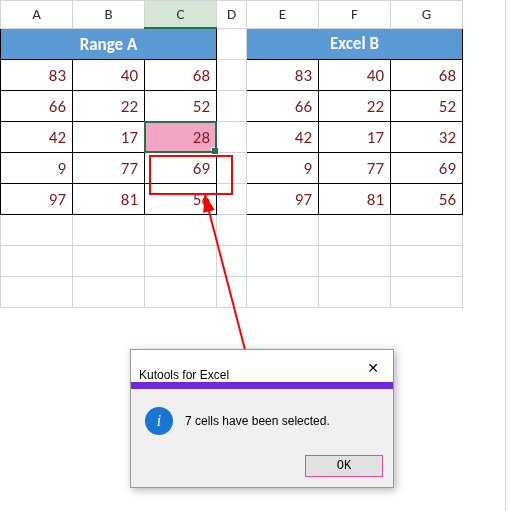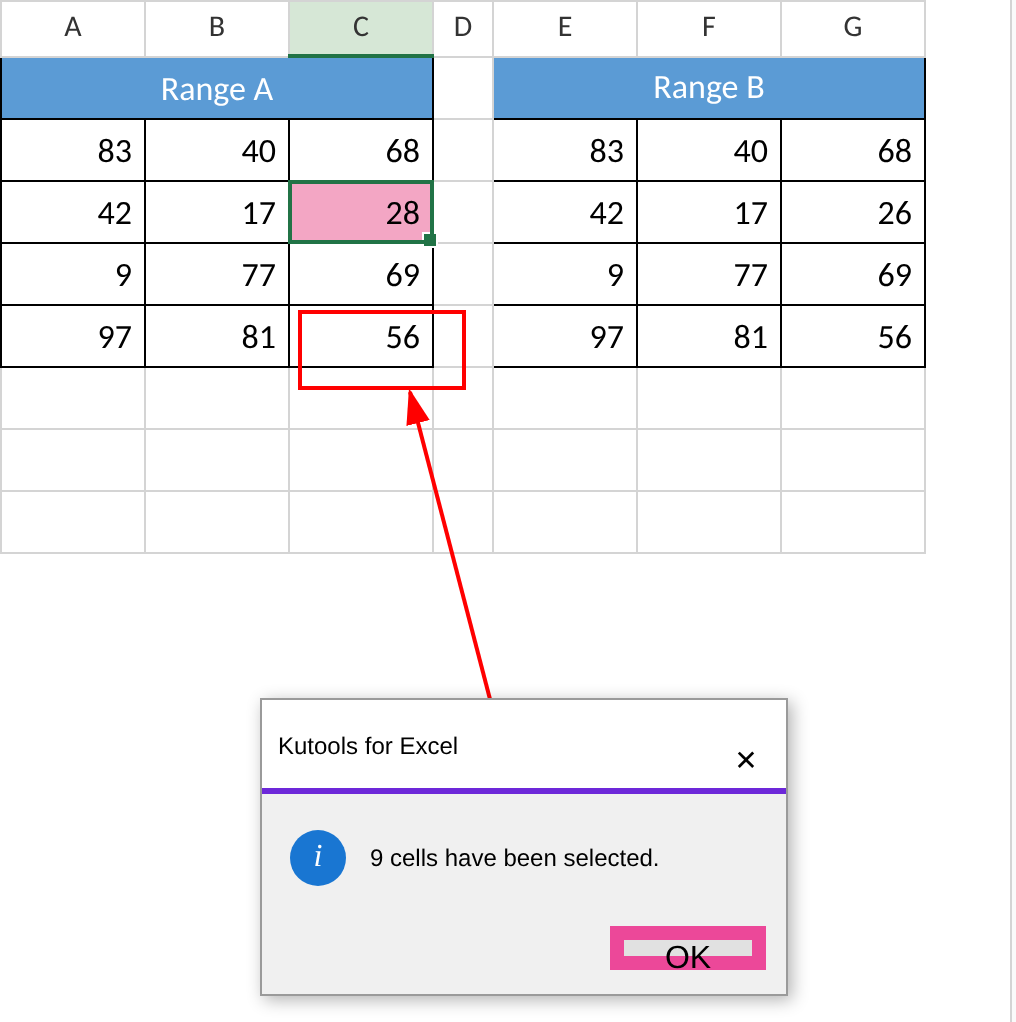--- a/index.html
+++ b/index.html
@@ -35,29 +35,29 @@
     padding: 0;
   }
   .cell-inner {
     height: 100%;
     box-sizing: border-box;
     padding: 0 6px;
     display: flex;
     align-items: center;
     justify-content: flex-end;
     font-size: 17px;
-    color: #000000;
+    color: #7f1d1d;
   }
   .data {
     border: 1px solid #000 !important;
   }
   .merged-hdr {
     background: #5B9BD5;
     color: #fff;
-    font-weight: normal;
+    font-weight: bold;
     font-size: 18px;
     text-align: center;
     border: 1px solid #000 !important;
   }
   .merged-hdr .cell-inner { justify-content: center; color:#fff; }
   .highlight .cell-inner {
     background: #F3A6C4;
   }
   
   .sel-cell {
@@ -94,25 +94,25 @@
     position: absolute;
     width: 262px;
     background: #f0f0f0;
     border: 1px solid #9a9a9a;
     box-shadow: 2px 2px 8px rgba(0,0,0,.3);
     font-family: "Segoe UI", Arial, sans-serif;
     font-size: 12px;
   }
   .titlebar {
     display: flex;
-    align-items: flex-start;
+    align-items: flex-end;
     height: 28px;
-    padding: 16px 0 0 8px;
+    padding: 4px 0 0 8px;
     background: #fff;
-    border-bottom: 3px solid #6d28d9;
+    border-bottom: 7px solid #6d28d9;
   }
   .titlebar .title { flex:1; color:#000; }
   .titlebar .closebtn {
     width: 40px; height: 28px;
     display:flex; align-items:center; justify-content:center;
     font-size:14px; color:#000;
   }
   .body {
     display:flex;
     align-items:center;
@@ -131,23 +131,24 @@
     flex: none;
   }
   .footer {
     padding: 6px 10px 10px;
     text-align: right;
   }
   .okbtn {
     width: 78px;
     height: 22px;
     background: #e1e1e1;
-    border: 7px solid #ec4899;
-    font-size: 16px;
+    border: 1px solid #ec4899;
+    font-size: 12px;
     cursor: pointer;
+    font-family: Liberation Mono, monospace;
   }
   
   .edge {
     position:absolute;
     top:0; left:505px; width:3px; height:511px;
     background:#fafafa;
     border-left:1px solid #d4d4d4;
   }
 </style>
 </head>
@@ -174,21 +175,21 @@
         <th class="colhdr">G</th>
       </tr>
     </thead>
   <tbody id="grid-body">
       <tr>
         <td colspan="3" class="merged-hdr">
           <div class="cell-inner">Range A</div>
         </td>
         <td></td>
         <td colspan="3" class="merged-hdr">
-          <div class="cell-inner">Range B</div>
+          <div class="cell-inner">Excel B</div>
         </td>
       </tr>
       <tr>
         <td class="data">
           <div class="cell-inner">83</div>
         </td>
         <td class="data">
           <div class="cell-inner">40</div>
         </td>
         <td class="data">
@@ -196,41 +197,62 @@
         </td>
         <td></td>
         <td class="data">
           <div class="cell-inner">83</div>
         </td>
         <td class="data">
           <div class="cell-inner">40</div>
         </td>
         <td class="data">
           <div class="cell-inner">68</div>
+        </td>
+      </tr>
+      <tr>
+        <td class="data">
+          <div class="cell-inner">66</div>
+        </td>
+        <td class="data">
+          <div class="cell-inner">22</div>
+        </td>
+        <td class="data">
+          <div class="cell-inner">52</div>
+        </td>
+        <td></td>
+        <td class="data">
+          <div class="cell-inner">66</div>
+        </td>
+        <td class="data">
+          <div class="cell-inner">22</div>
+        </td>
+        <td class="data">
+          <div class="cell-inner">52</div>
         </td>
       </tr>
       <tr>
         <td class="data">
           <div class="cell-inner">42</div>
         </td>
         <td class="data">
           <div class="cell-inner">17</div>
         </td>
         <td class="data highlight sel-cell">
           <div class="cell-inner">28</div>
         </td>
         <td></td>
         <td class="data">
           <div class="cell-inner">42</div>
         </td>
         <td class="data">
           <div class="cell-inner">17</div>
         </td>
         <td class="data">
-          <div class="cell-inner">26</div>
+          <div class="cell-inner">32</div>
         </td>
       </tr>
       <tr>
         <td class="data">
           <div class="cell-inner">9</div>
         </td>
         <td class="data">
           <div class="cell-inner">77</div>
         </td>
         <td class="data">
@@ -316,18 +338,18 @@
   <div class="titlebar">
     <span class="title">Kutools for Excel</span>
     <div class="closebtn">
       <span>✕</span>
     </div>
   </div>
   <div class="body">
     <div class="info-icn">
         <span>i</span>
       </div>
-    <div>9 cells have been selected.</div>
+    <div>7 cells have been selected.</div>
   </div>
   <div class="footer">
     <button class="okbtn">OK</button>
   </div>
 </div>
 
 </body></html>

